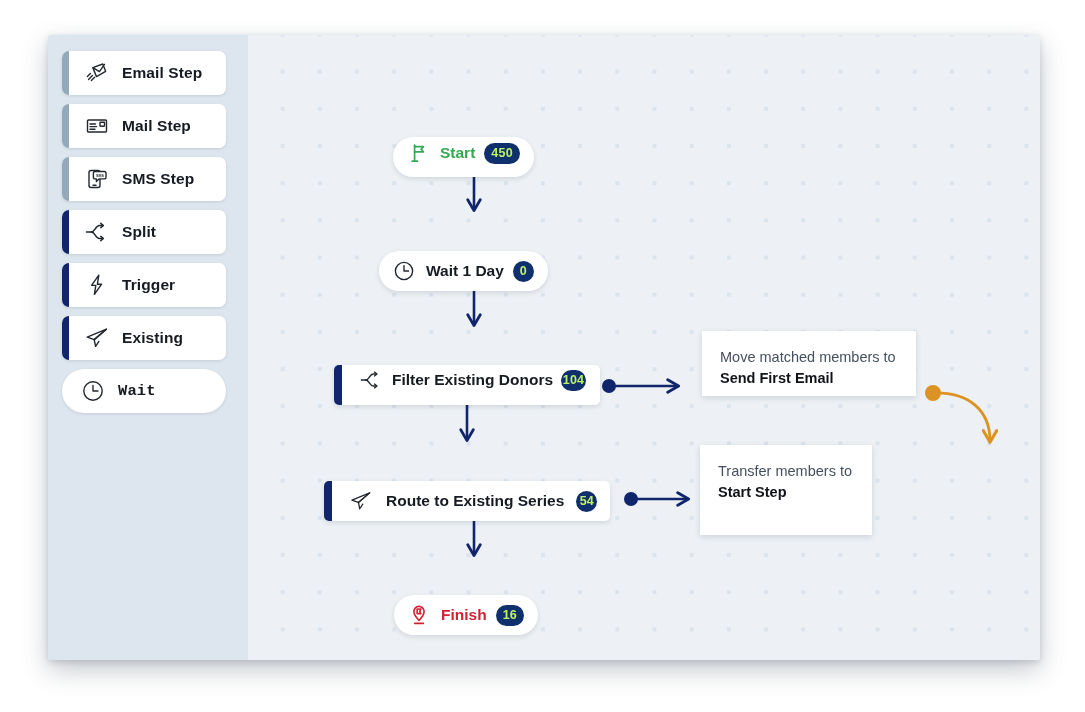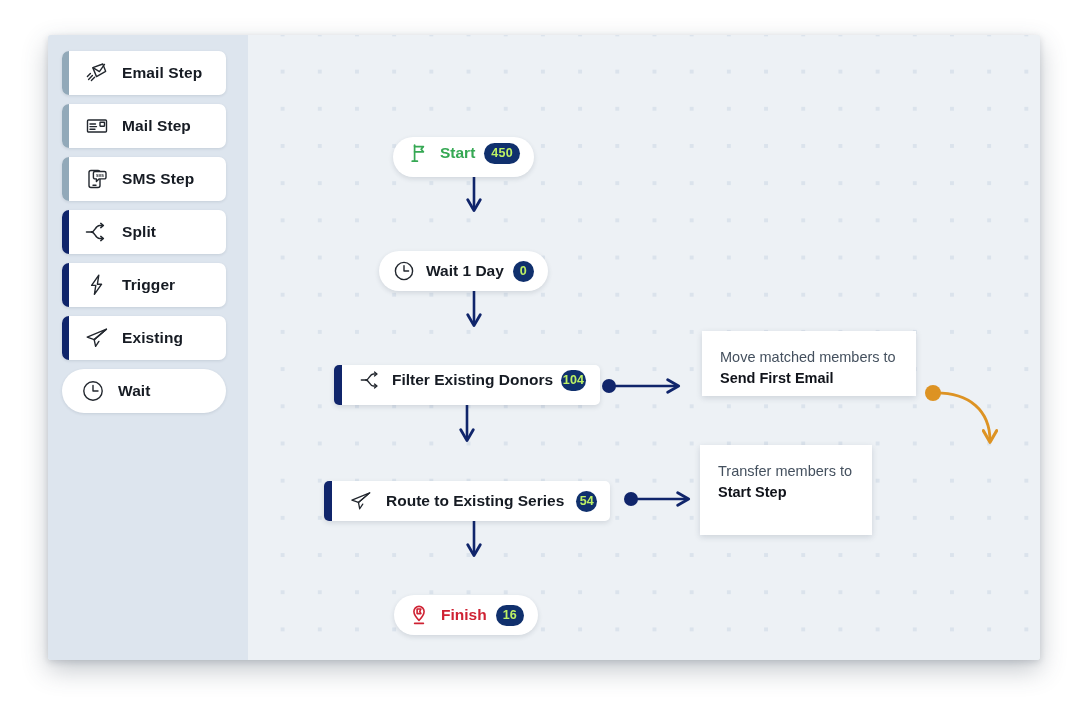--- a/index.html
+++ b/index.html
@@ -54,20 +54,21 @@
   .palette-item .bar {
     position: absolute;
     left: 0; top: 0; bottom: 0;
     width: 7px;
   }
   .palette-item.accent-muted .bar { background: #92a9b9; }
   .palette-item.accent-navy  .bar { background: #10256b; }
 
   .palette-item.pill {
     border-radius: 23px;
+    font-family: Liberation Mono, monospace;
   }
   .palette-item .p-icon {
     width: 30px; height: 30px;
     margin-left: 20px;
     display: flex; align-items: center; justify-content: center;
     flex: 0 0 30px;
   }
   .palette-item.pill .p-icon { margin-left: 16px; }
   .palette-item .p-label {
     margin-left: 10px;

